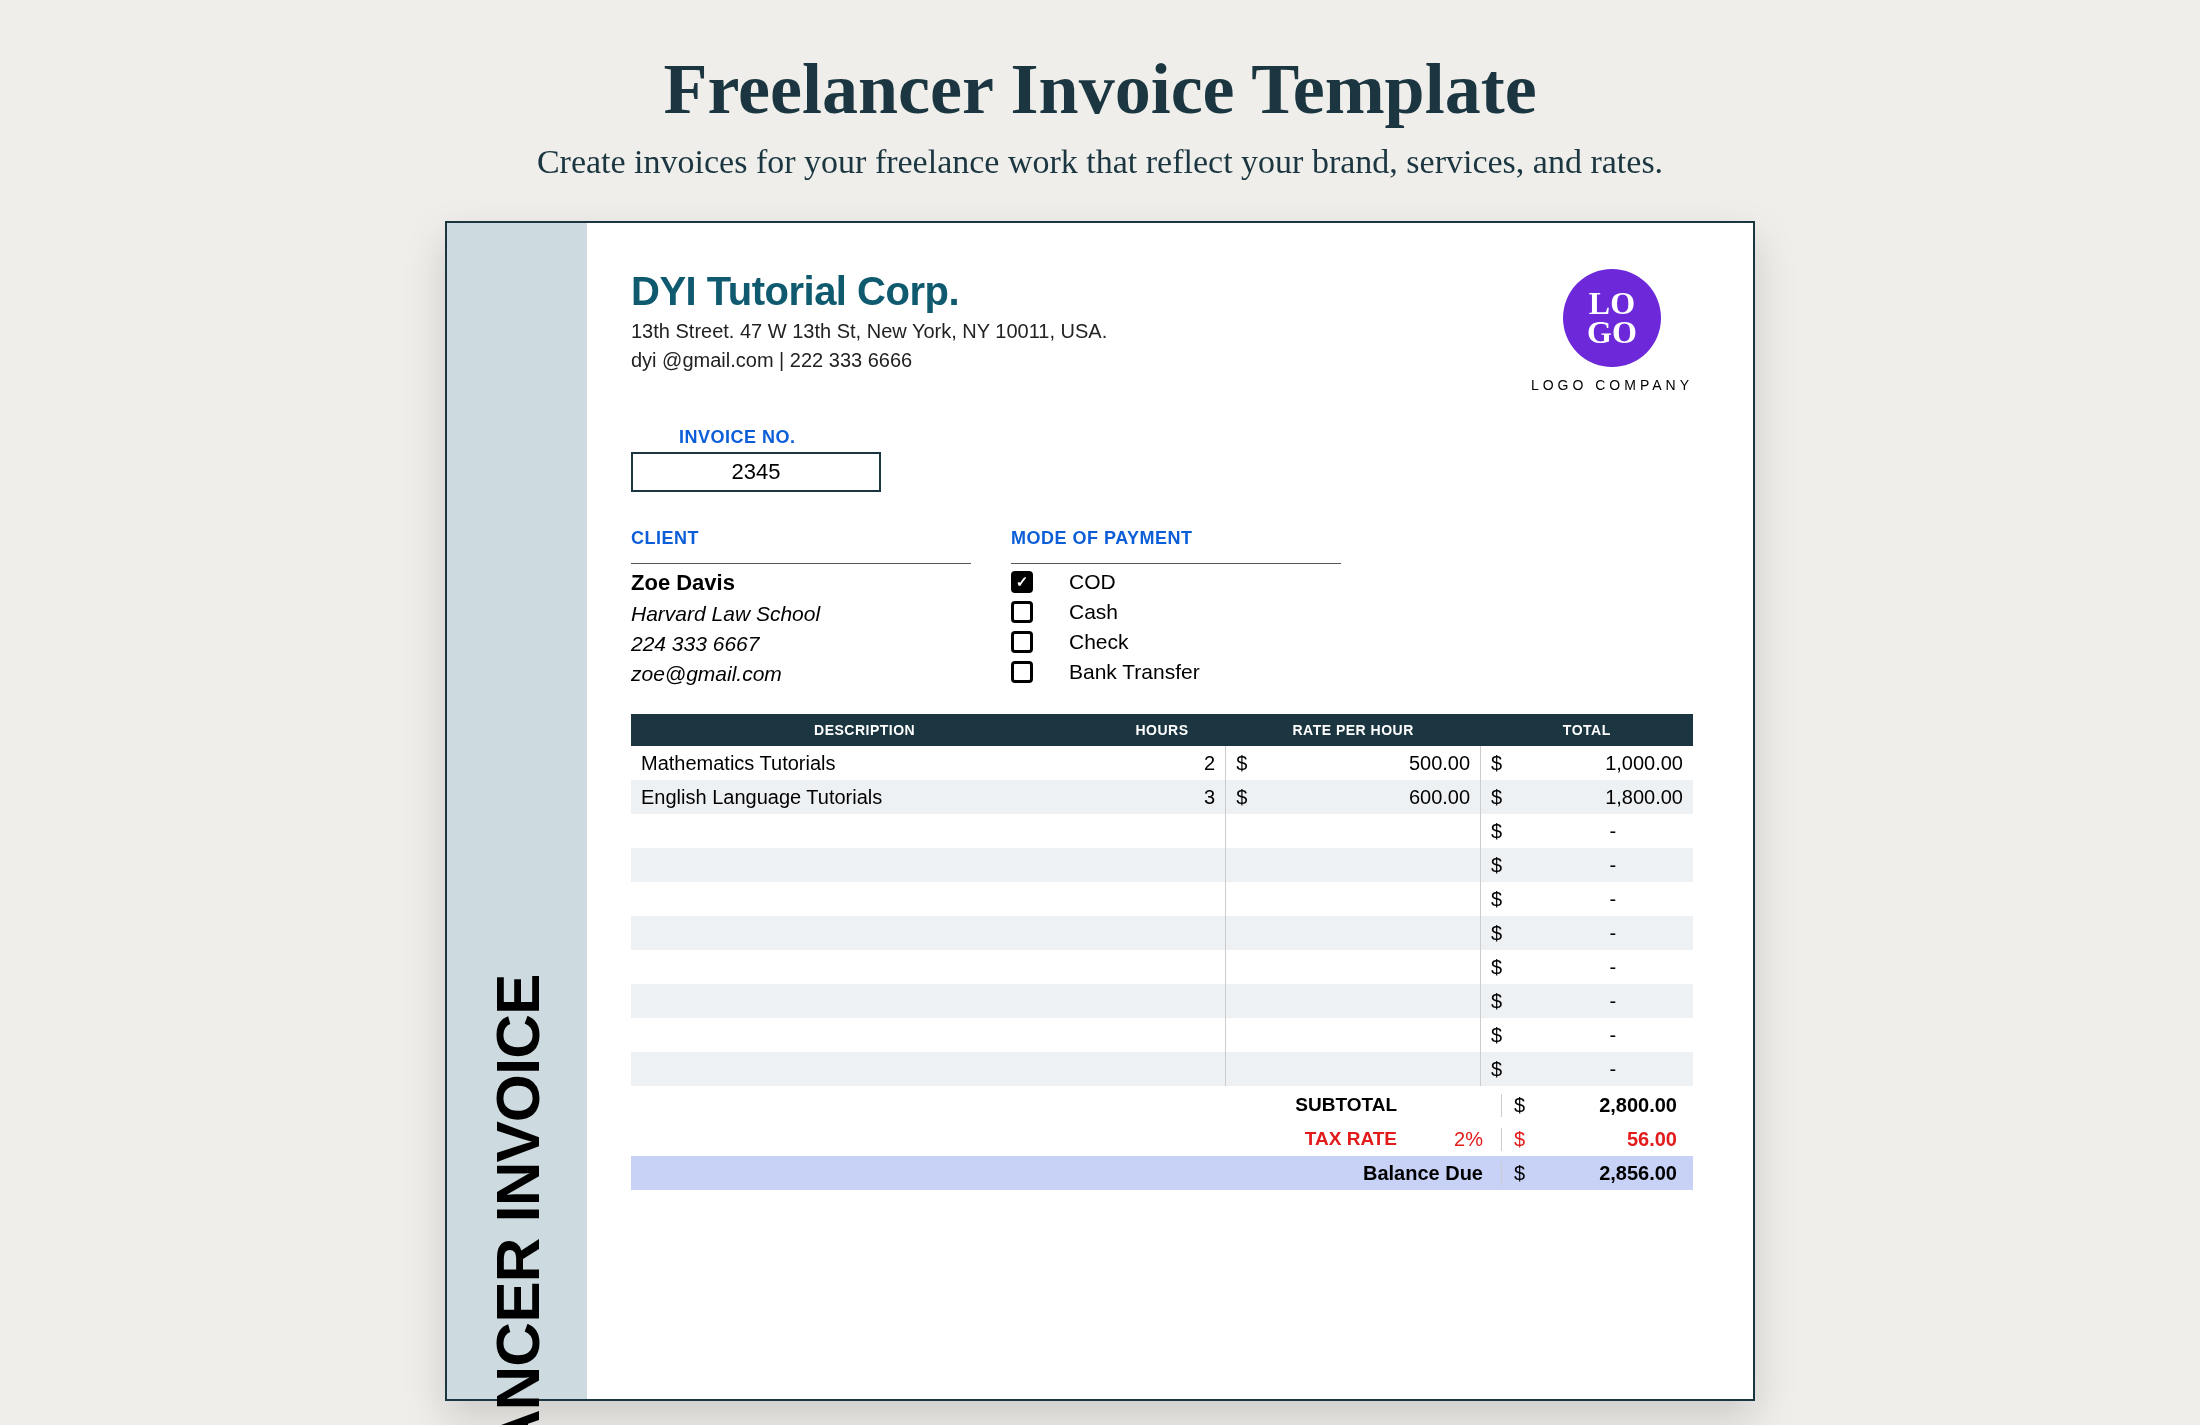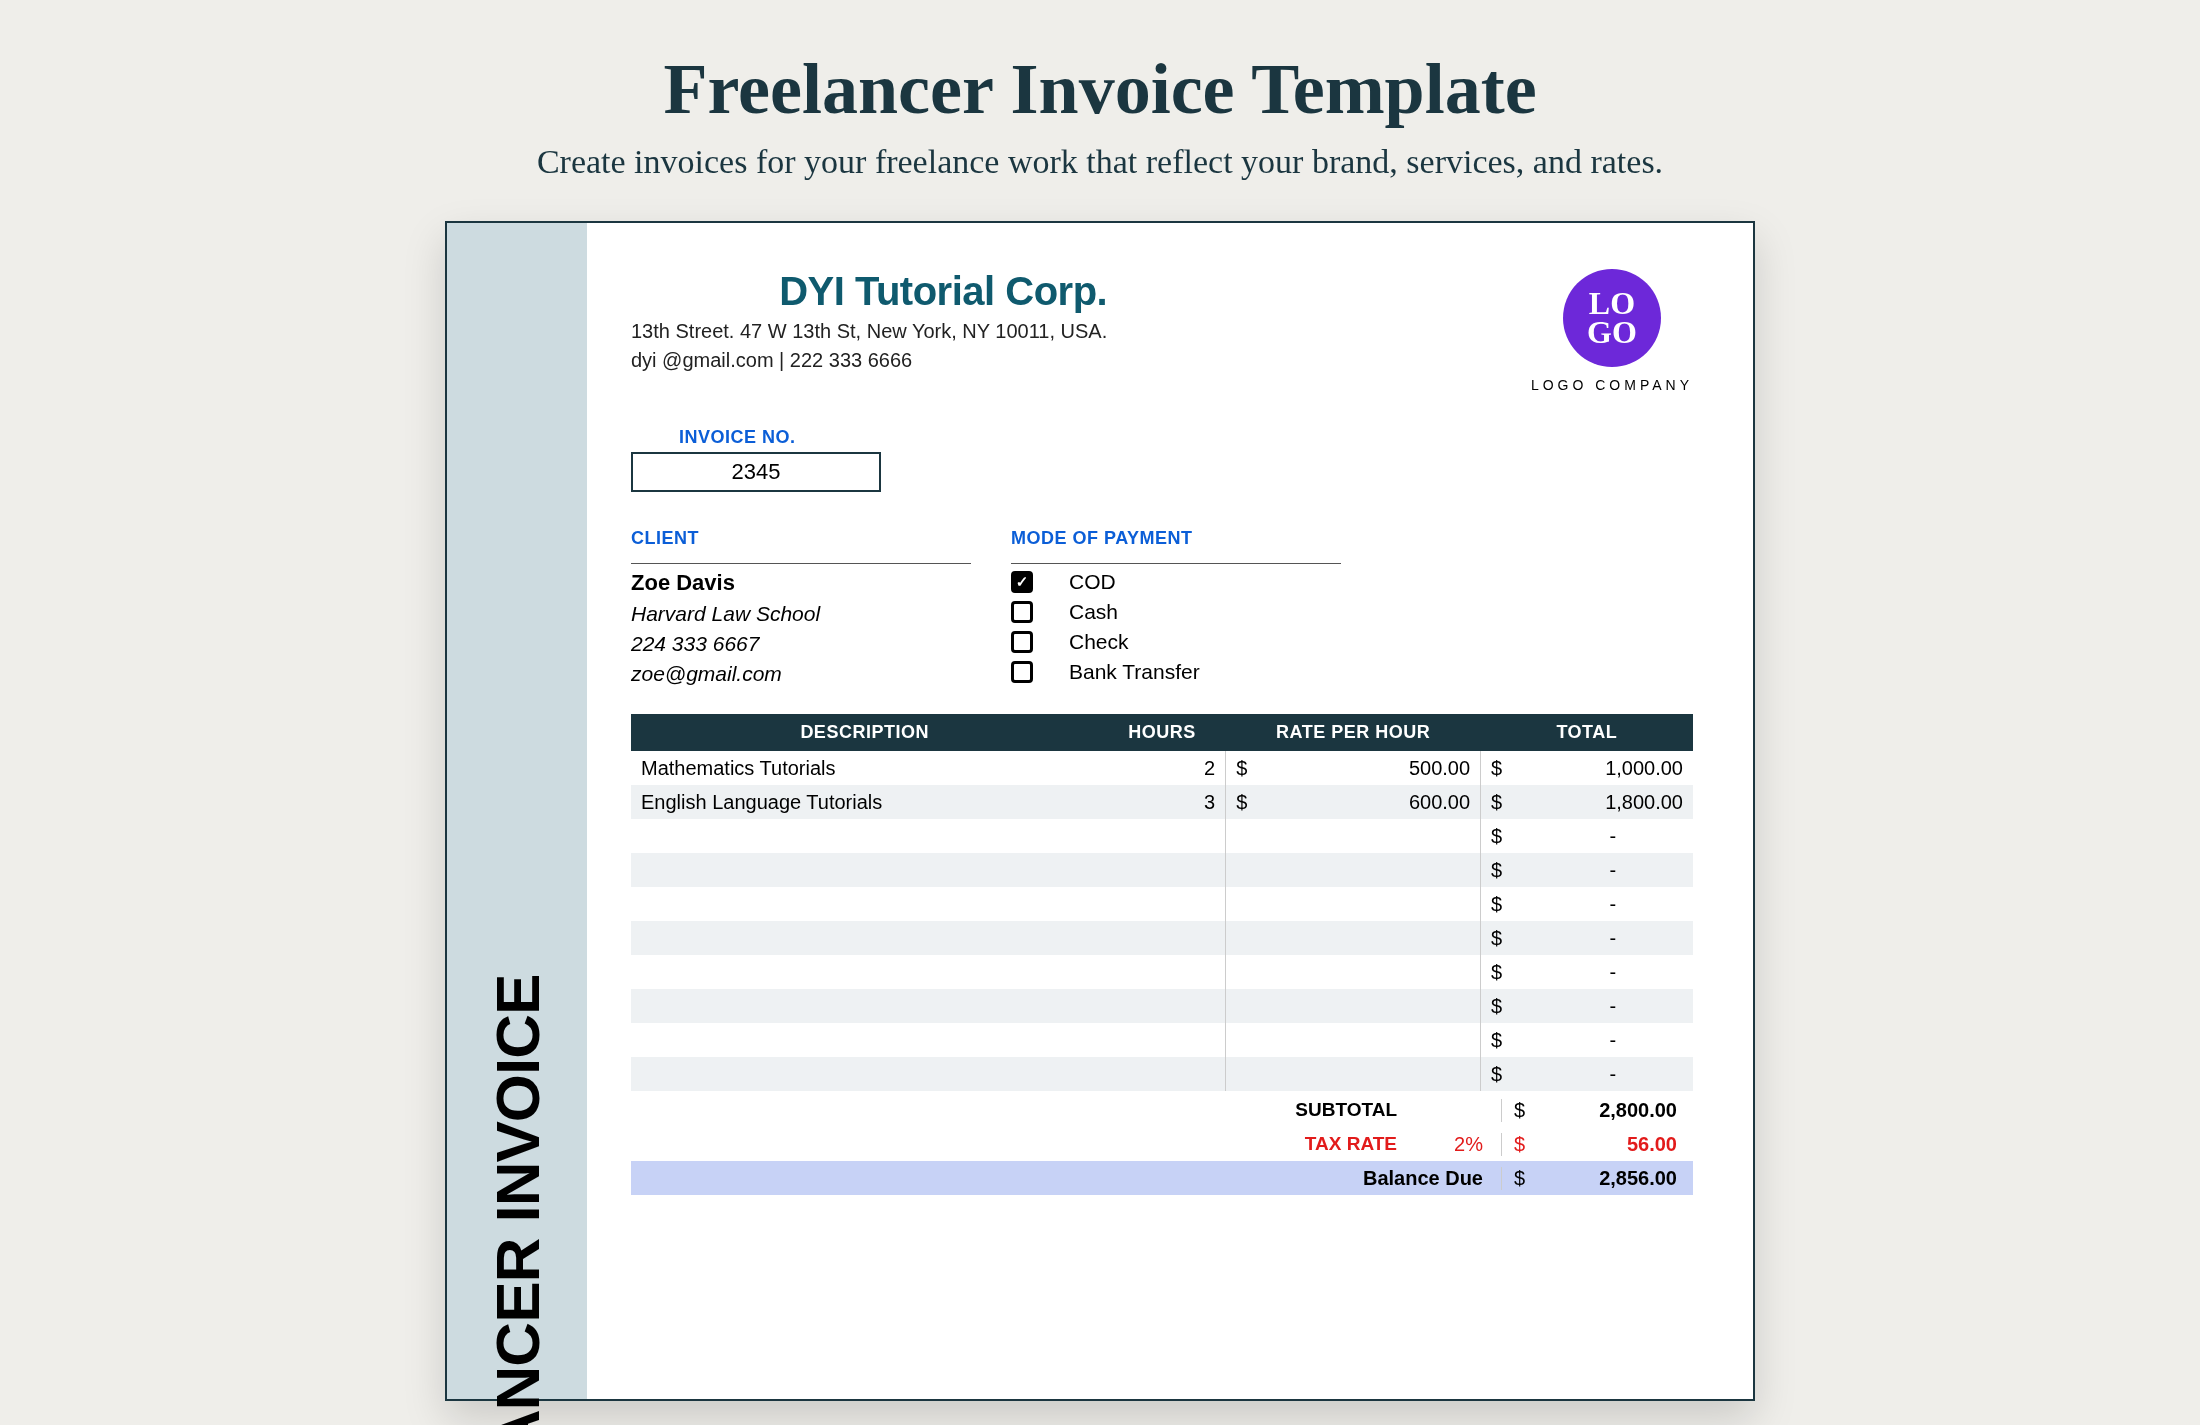--- a/index.html
+++ b/index.html
@@ -59,21 +59,20 @@
   .header-row {
     display: flex;
     justify-content: space-between;
     align-items: flex-start;
   }
   .company-name {
     font-size: 40px;
     font-weight: 800;
     color: #0f5a6e;
     letter-spacing: -0.5px;
-    text-align: right;
   }
   .company-addr, .company-contact {
     font-size: 20px;
     color: #222;
     margin-top: 6px;
   }
   .logo-block { text-align: center; }
   .logo-circle {
     width: 98px; height: 98px;
     background: #6d28d9; border-radius: 50%;
@@ -138,21 +137,21 @@
     text-align: right; padding-bottom: 2px;
     margin-bottom: 10px;
   }
   .items-table {
     margin-top: 28px;
     width: 100%;
     border-collapse: collapse;
   }
   .items-table th {
     background: #1b3640; color: #fff;
-    font-size: 18px; font-weight: 800;
+    font-size: 14px; font-weight: 800;
     letter-spacing: 0.5px; padding: 8px 6px;
     text-align: center;
   }
   .items-table th:first-child { width: 44%; }
   .items-table th:nth-child(2) { width: 12%; }
   .items-table th:nth-child(3) { width: 24%; }
   .items-table th:nth-child(4) { width: 20%; }
   .items-table td {
     font-size: 20px; padding: 5px 10px;
     height: 34px;

